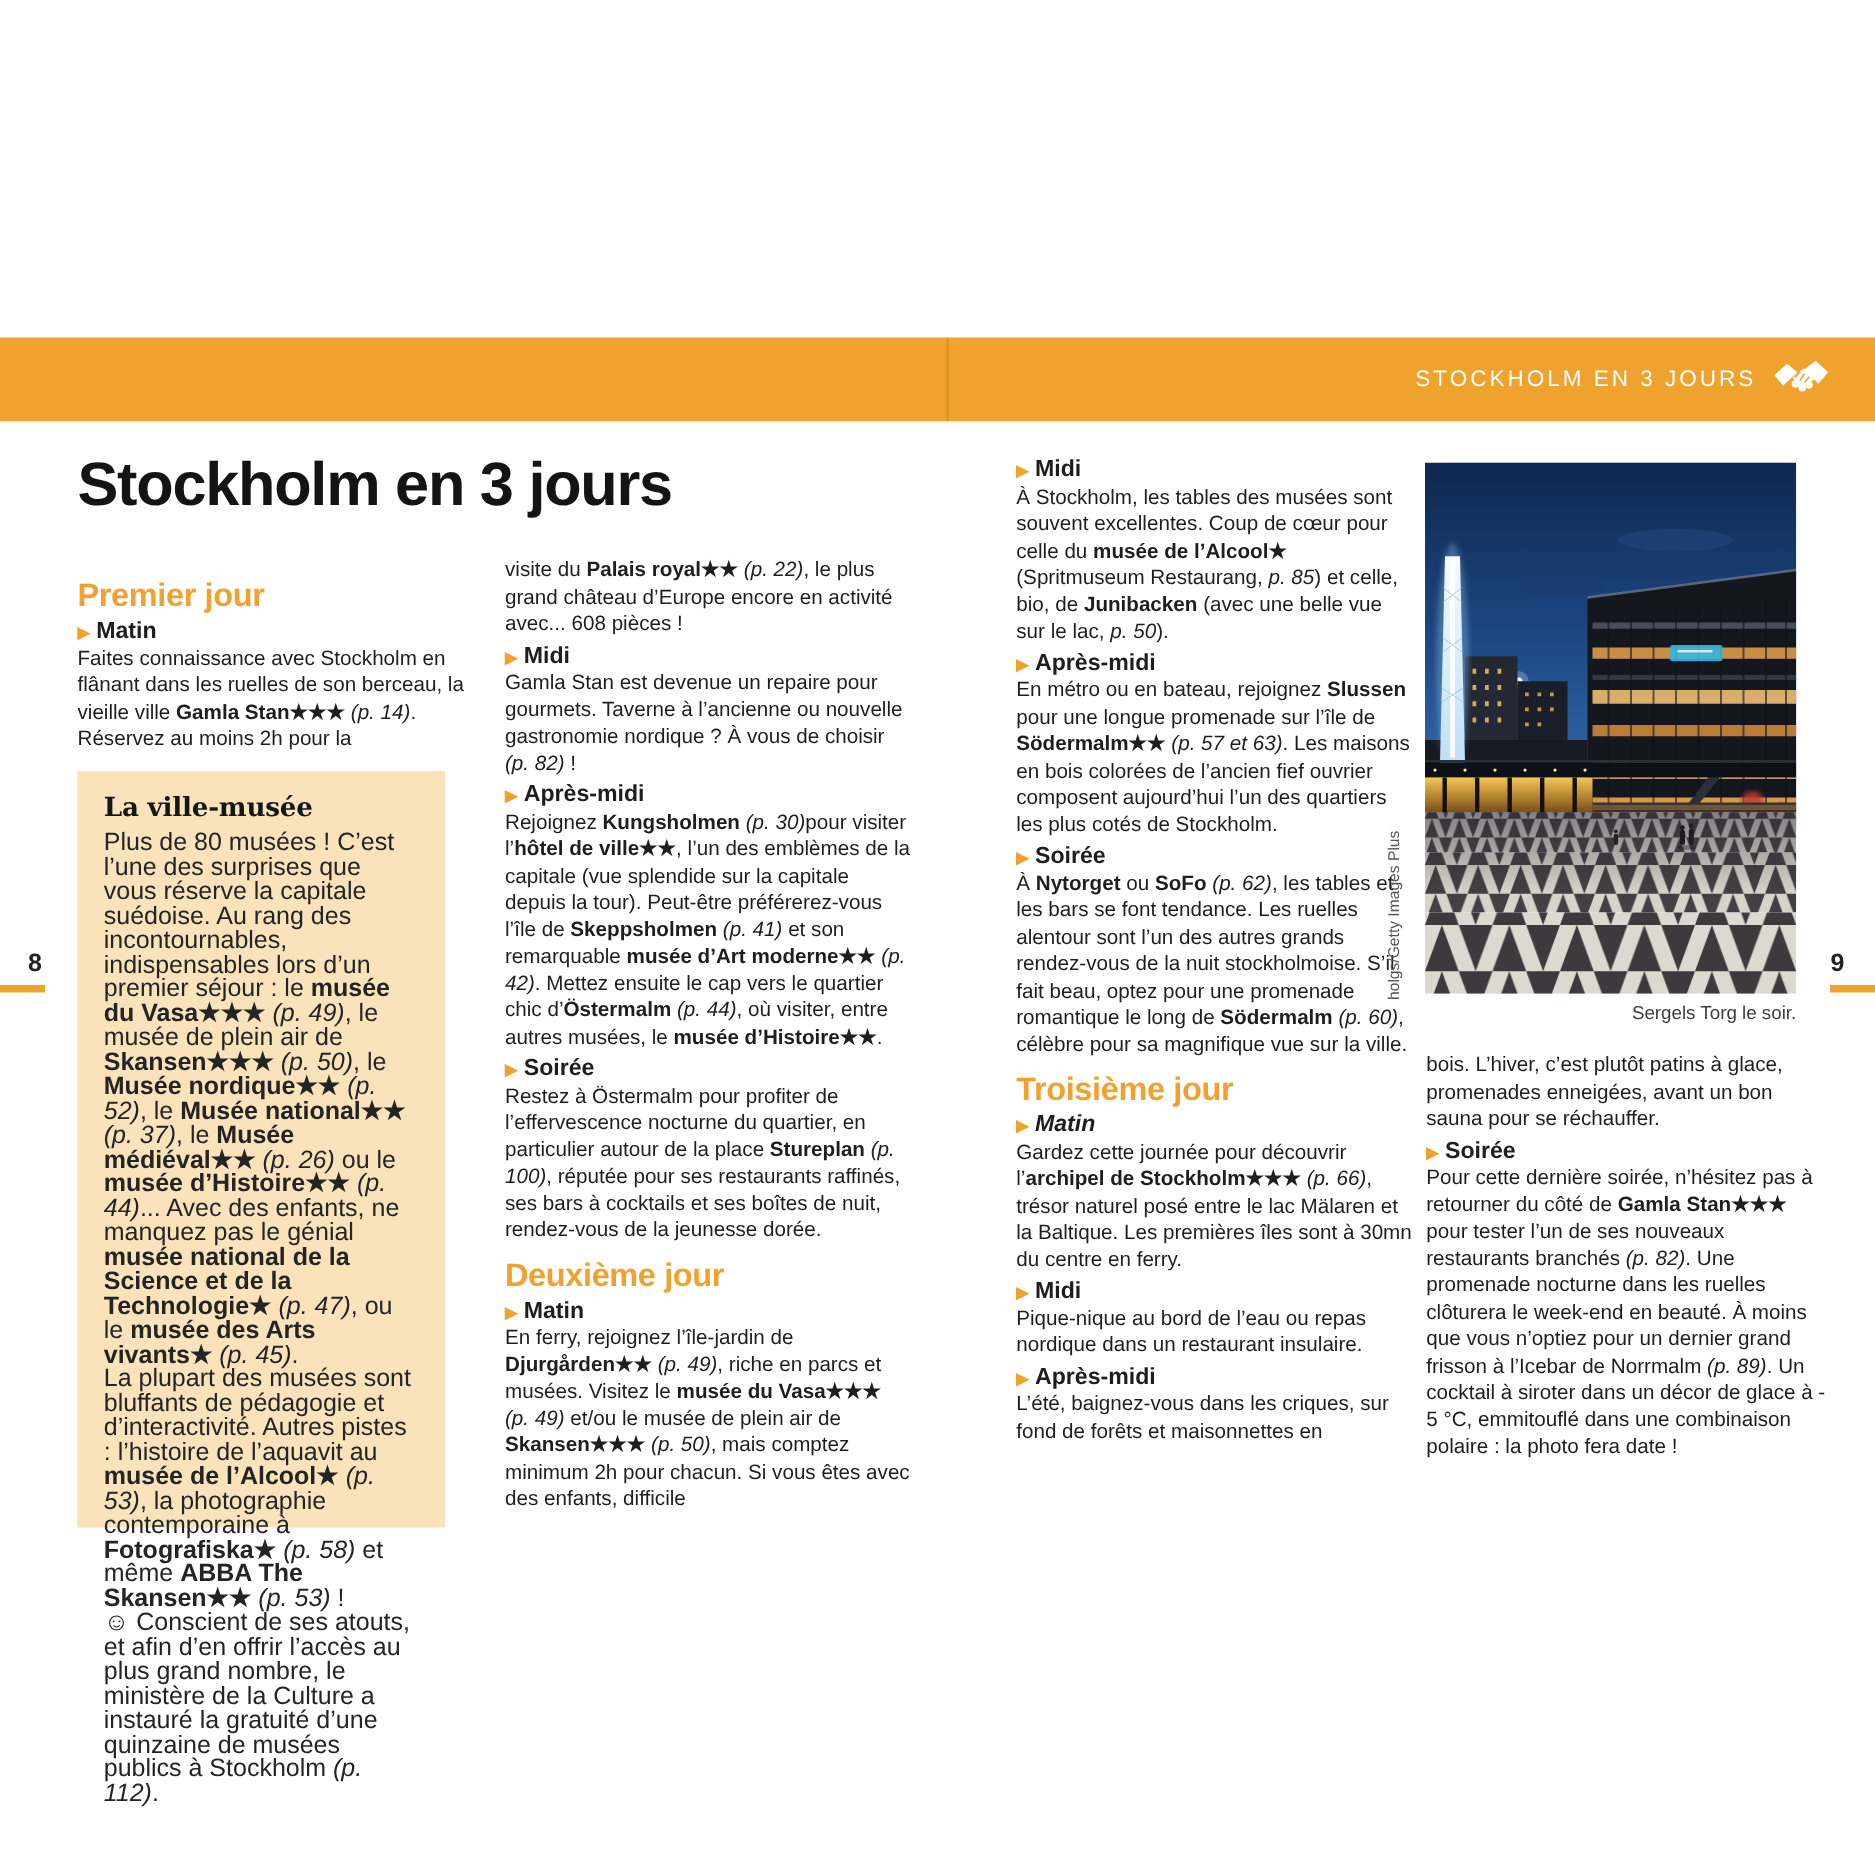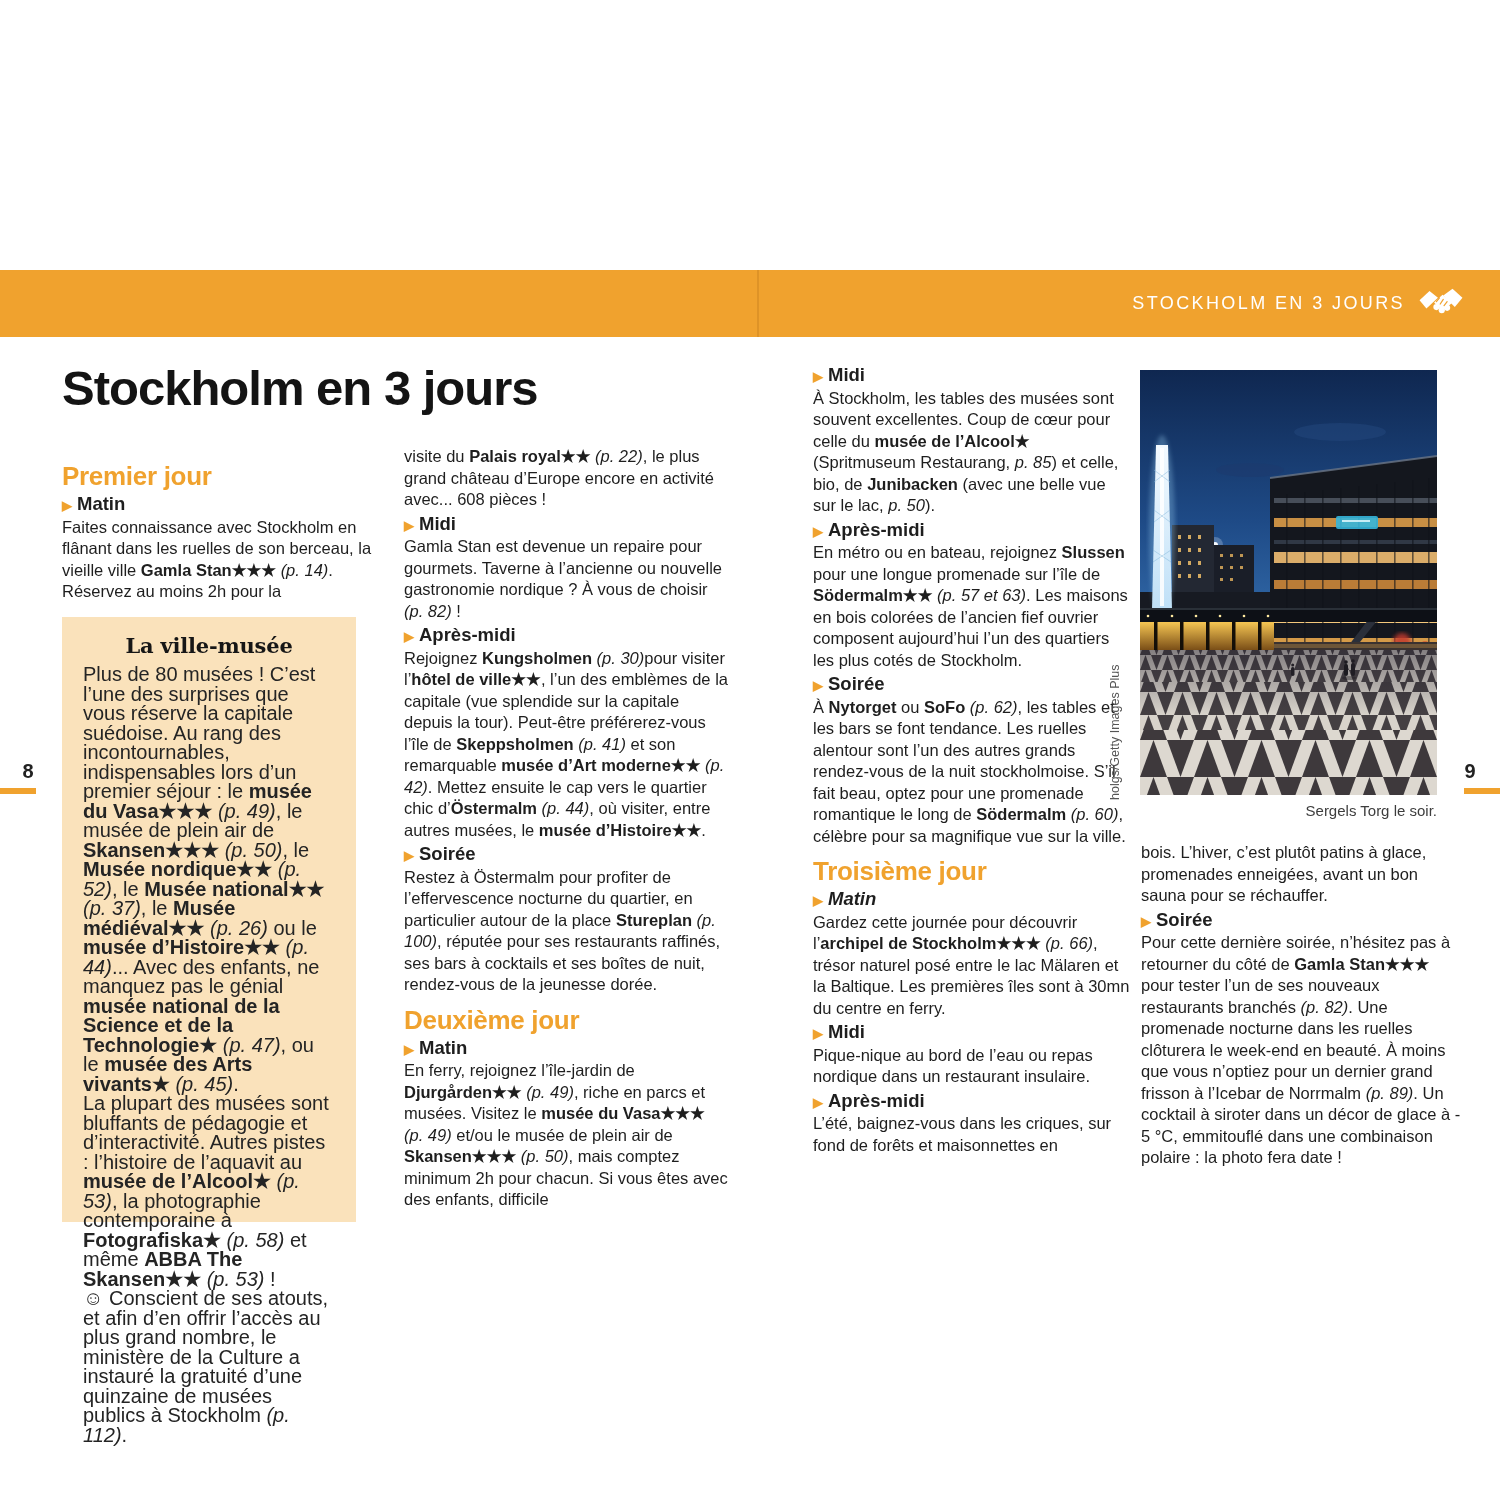--- a/index.html
+++ b/index.html
@@ -21,22 +21,22 @@
   .subhead{font-weight:bold;font-size:18.5px;line-height:21.5px;margin-top:2px;}
   .subhead.it{font-style:italic;}
   .tri{color:#F0A22E;font-size:13px;margin-right:5px;font-style:normal;}
   .col1{left:62px;top:444px;width:334px;margin-top:17px;}
   .col2{left:372px;top:446px;width:324px;margin-left:32px;}
   .col3{left:813px;top:362px;width:320px;}
   .col4{left:1141px;top:842px;width:320px;}
   
   .box{position:absolute;left:62px;top:617px;width:294px;height:605px;box-sizing:border-box;
        background:#FAE2BB;padding:16px 21px 12px;}
-  .box h3{margin:0 13px 7px;font-family:"DejaVu Serif","Liberation Serif",serif;
-          font-size:21px;letter-spacing:-0.2px;color:#161616;text-align:center;}
+  .box h3{margin:0 0 7px;font-family:"DejaVu Serif","Liberation Serif",serif;
+          font-size:21px;letter-spacing:-0.2px;color:#161616;}
   .box p{margin:0;font-size:20px;line-height:19.5px;color:#242424;}
   
   .photo{position:absolute;left:1140px;top:370px;width:297px;height:425px;display:block;}
   .caption{position:absolute;left:1140px;top:802px;width:297px;text-align:right;
            font-size:15px;color:#3d3d3d;}
   .credit{position:absolute;left:1108px;top:650px;height:150px;writing-mode:vertical-rl;
           transform:rotate(180deg);font-size:12.5px;color:#555;}
   
   .pn{position:absolute;font-weight:bold;font-size:20px;color:#222;width:24px;text-align:center;}
   .pn-left{left:16px;top:760px;}

